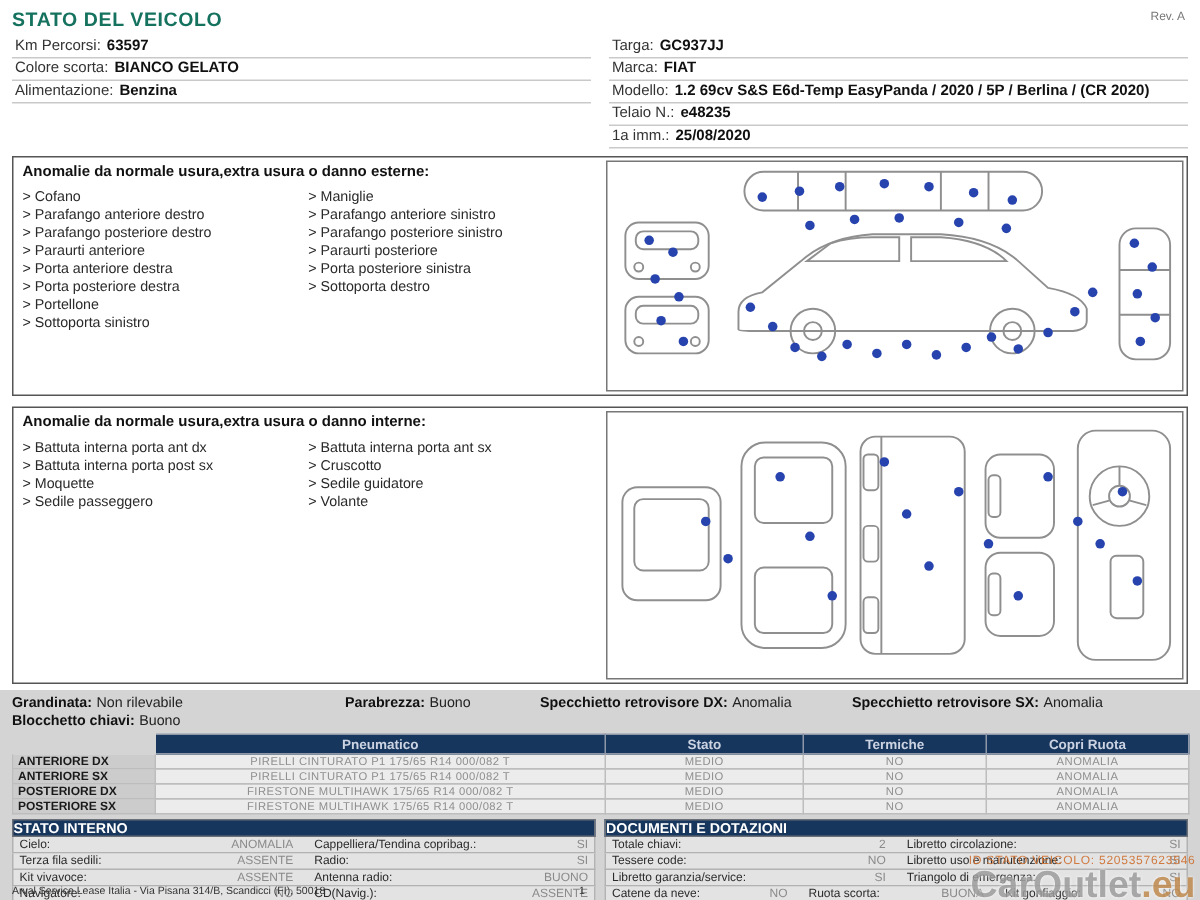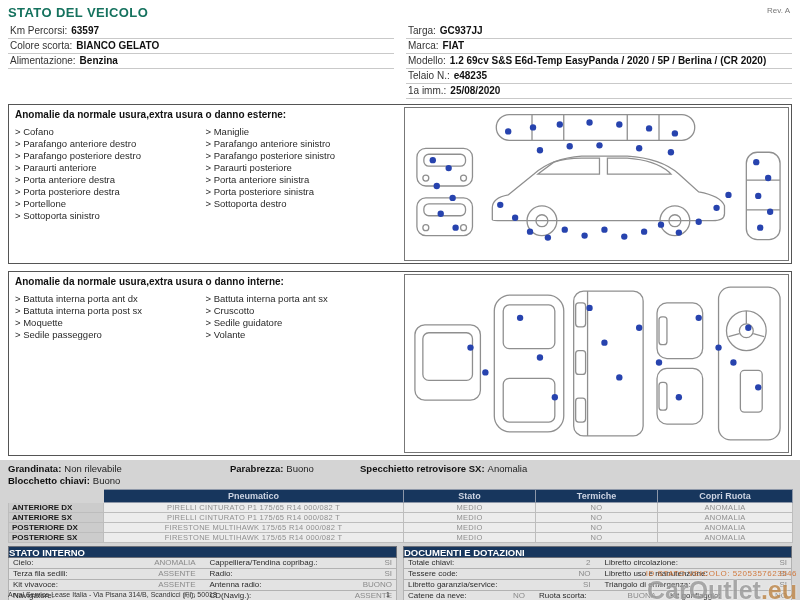--- a/index.html
+++ b/index.html
@@ -129,21 +129,20 @@
             <div class="anom-item">&gt; Porta anteriore destra</div>
             <div class="anom-item">&gt; Porta posteriore destra</div>
             <div class="anom-item">&gt; Portellone</div>
             <div class="anom-item">&gt; Sottoporta sinistro</div>
           </div>
         <div class="anom-col" id="ext-col2">
             <div class="anom-item">&gt; Maniglie</div>
             <div class="anom-item">&gt; Parafango anteriore sinistro</div>
             <div class="anom-item">&gt; Parafango posteriore sinistro</div>
             <div class="anom-item">&gt; Paraurti posteriore</div>
-            <div class="anom-item">&gt; Porta anteriore sinistra</div>
             <div class="anom-item">&gt; Porta posteriore sinistra</div>
             <div class="anom-item">&gt; Sottoporta destro</div>
           </div>
       </div>
     </div>
     <div class="diag">
       <svg class="diag-svg" viewBox="0 0 386 152" preserveAspectRatio="xMidYMid meet">
         <g class="outline">
           <g>
             <rect x="92" y="6" width="200" height="26" rx="13"></rect>
@@ -288,20 +287,21 @@
             <circle cx="356" cy="113" r="3.2" class="dot"></circle>
           </g>
       </svg>
     </div>
   </section>
 
   <div class="graywrap">
     <div class="cond" id="cond1">
         <span class="pair"><span class="lbl">Grandinata:</span><span class="val">Non rilevabile</span></span>
         <span class="pair"><span class="lbl">Parabrezza:</span><span class="val">Buono</span></span>
+        <span class="pair"><span class="lbl">Specchietto retrovisore DX:</span><span class="val">Anomalia</span></span>
         <span class="pair"><span class="lbl">Specchietto retrovisore SX:</span><span class="val">Anomalia</span></span>
       </div>
     <div class="cond" id="cond2">
         <span class="pair"><span class="lbl">Blocchetto chiavi:</span><span class="val">Buono</span></span>
       </div>
 
     <table class="tires">
       <colgroup>
         <col style="width:95px">
           <col class="c-name">

